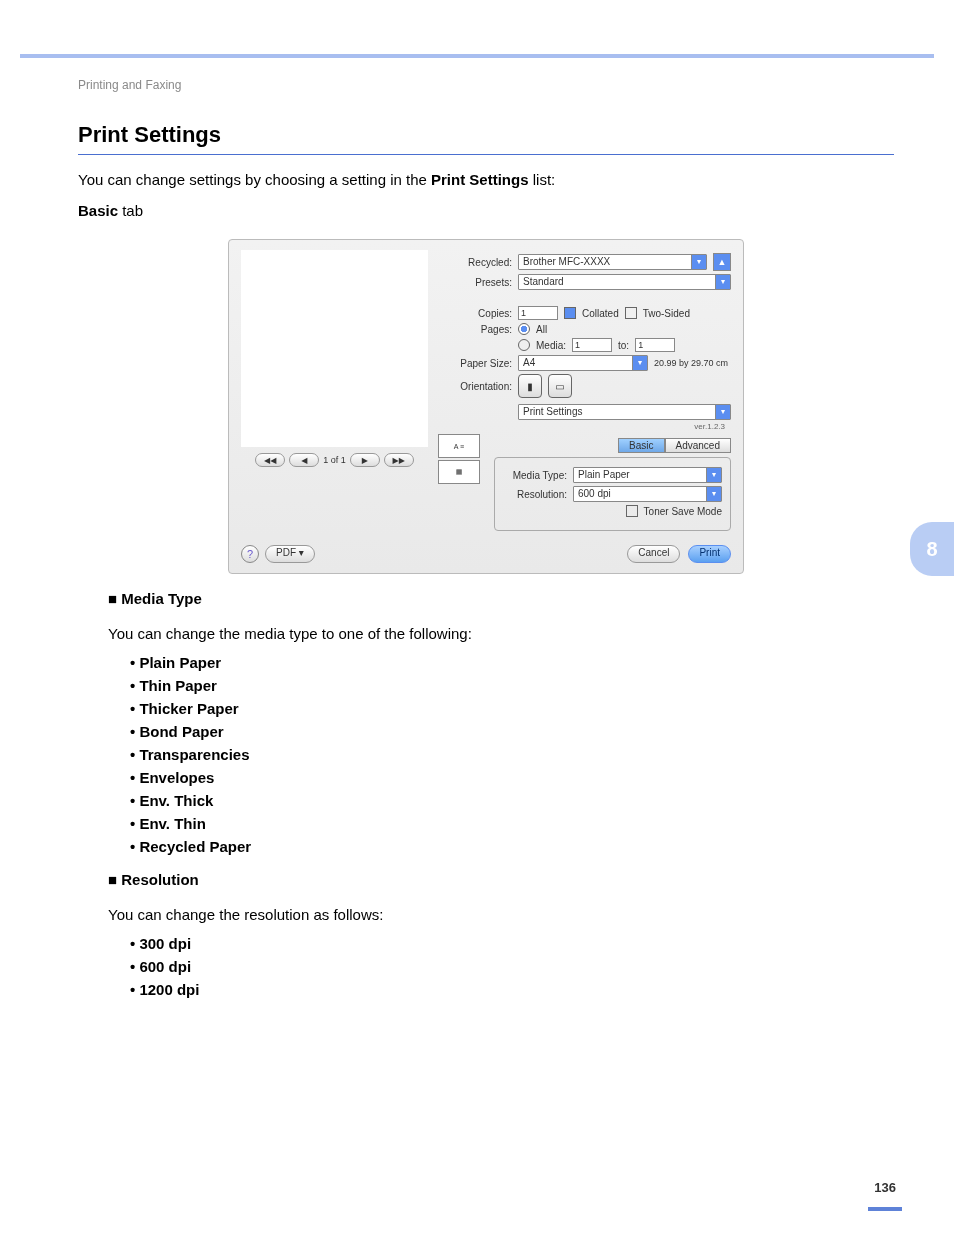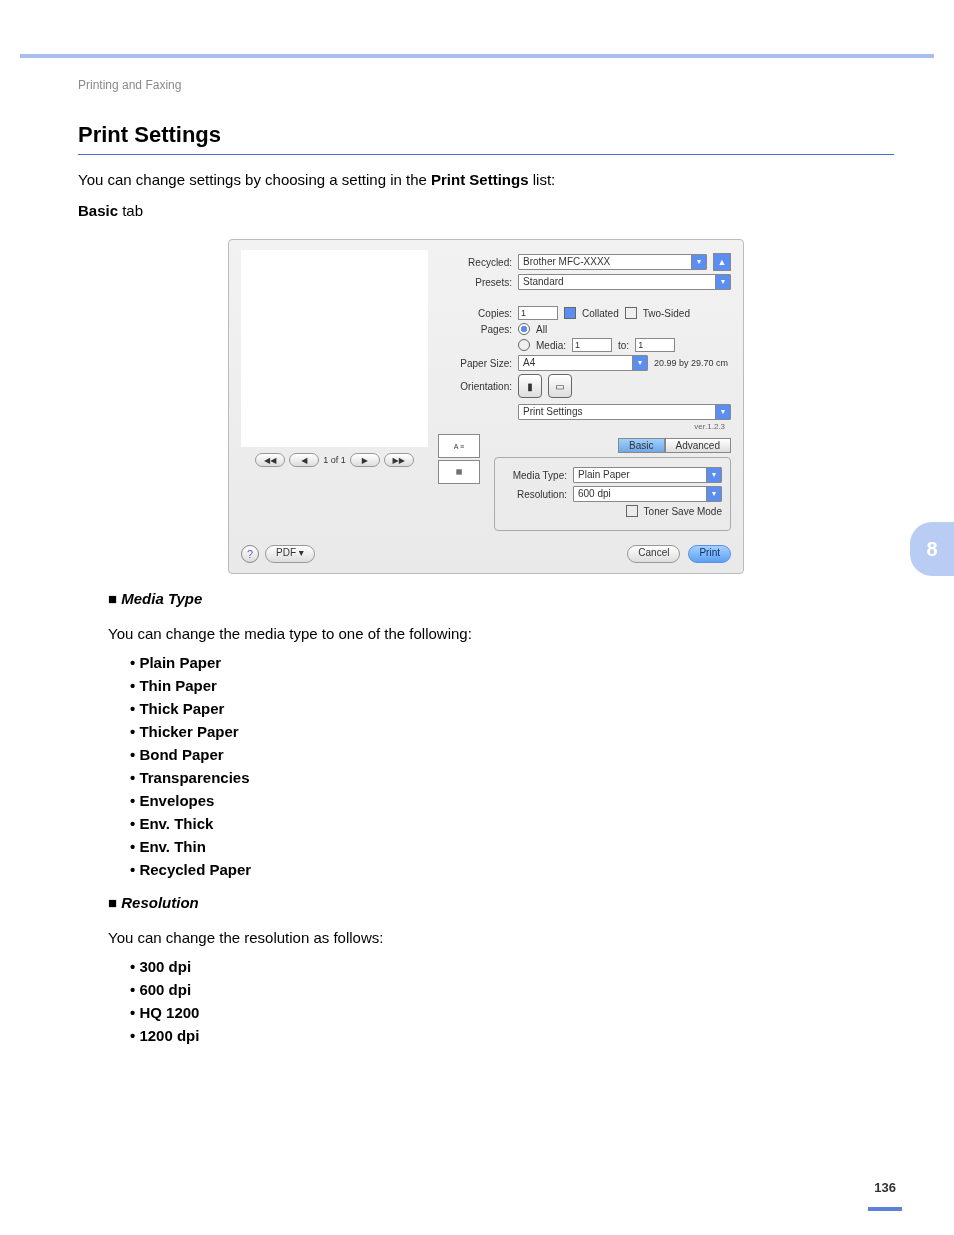--- a/index.html
+++ b/index.html
@@ -33,21 +33,21 @@
   .ss-tab{border:1px solid #888;padding:1px 10px;font-size:10px;background:linear-gradient(#fff,#ddd);}
   .ss-tab.active{background:linear-gradient(#9fd0ff,#6fa8e8);}
   .ss-panel{border:1px solid #aaa;border-radius:4px;padding:6px 8px 10px 8px;position:relative;}
   .ss-ver{position:absolute;right:6px;top:-12px;font-size:8px;color:#666;}
   .ss-thumbs{display:flex;gap:2px;flex-direction:column;margin-right:8px;}
   .ss-thumb{width:40px;height:22px;border:1px solid #888;background:#fff;font-size:7px;display:flex;align-items:center;justify-content:center;}
   .ss-bottom{display:flex;justify-content:space-between;align-items:center;margin-top:14px;}
   .ss-help{width:16px;height:16px;border:1px solid #888;border-radius:50%;color:#6a5acd;font-size:11px;display:flex;align-items:center;justify-content:center;background:linear-gradient(#fff,#ddd);}
   .section-mark::before{content:"■ ";}
   .sq-list{list-style:none;padding-left:30px;margin:4px 0;}
-  .sq-item{font-size:15px;margin:16px 0;font-style:italic;}
+  .sq-item{font-size:15px;margin:16px 0;}
   .dot-list{list-style:none;padding-left:52px;margin:4px 0;}
   .dot-item{font-size:15px;margin:6px 0;}
   .dot-item::before{content:"• ";font-weight:bold;}
   .side-tab{position:absolute;right:0;top:522px;width:44px;height:54px;background:#b9cdf4;border-radius:22px 0 0 22px;display:flex;align-items:center;justify-content:center;}
   .side-tab span{color:#fff;font-size:20px;font-weight:bold;}
   .footer{position:absolute;bottom:24px;right:52px;font-size:13px;font-weight:bold;color:#333;border-bottom:4px solid #5e82d8;padding:0 6px 12px 6px;}
 </style>
 </head>
 <body>
 <div class="page">
@@ -195,36 +195,34 @@
       </div>
     </div>
 
     <ul class="sq-list">
       <li class="sq-item section-mark"><span class="bold">Media Type</span></li>
     </ul>
     <div class="para" style="padding-left:30px;margin-top:16px;">You can change the media type to one of the following:</div>
     <ul class="dot-list" id="media-list">
         <li class="dot-item"><span class="bold">Plain Paper</span></li>
         <li class="dot-item"><span class="bold">Thin Paper</span></li>
-        <li class="dot-item"><span class="bold">Thick Paper</span></li>
         <li class="dot-item"><span class="bold">Thicker Paper</span></li>
         <li class="dot-item"><span class="bold">Bond Paper</span></li>
         <li class="dot-item"><span class="bold">Transparencies</span></li>
         <li class="dot-item"><span class="bold">Envelopes</span></li>
         <li class="dot-item"><span class="bold">Env. Thick</span></li>
         <li class="dot-item"><span class="bold">Env. Thin</span></li>
         <li class="dot-item"><span class="bold">Recycled Paper</span></li>
       </ul>
 
     <ul class="sq-list">
       <li class="sq-item section-mark"><span class="bold">Resolution</span></li>
     </ul>
     <div class="para" style="padding-left:30px;">You can change the resolution as follows:</div>
     <ul class="dot-list" id="res-list">
         <li class="dot-item"><span class="bold">300 dpi</span></li>
         <li class="dot-item"><span class="bold">600 dpi</span></li>
-        <li class="dot-item"><span class="bold">HQ 1200</span></li>
         <li class="dot-item"><span class="bold">1200 dpi</span></li>
       </ul>
   </div>
 
   <div class="footer">136</div>
 </div>
 
 </body></html>

